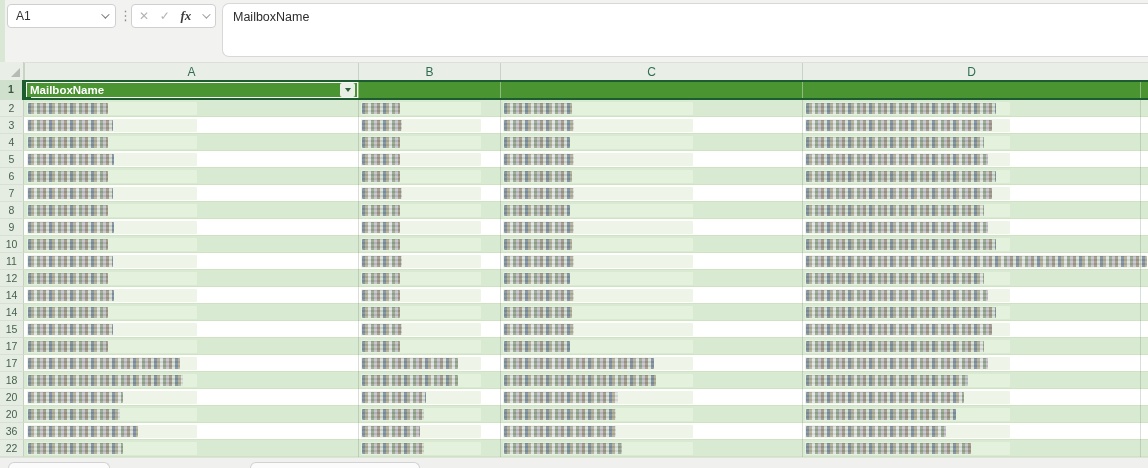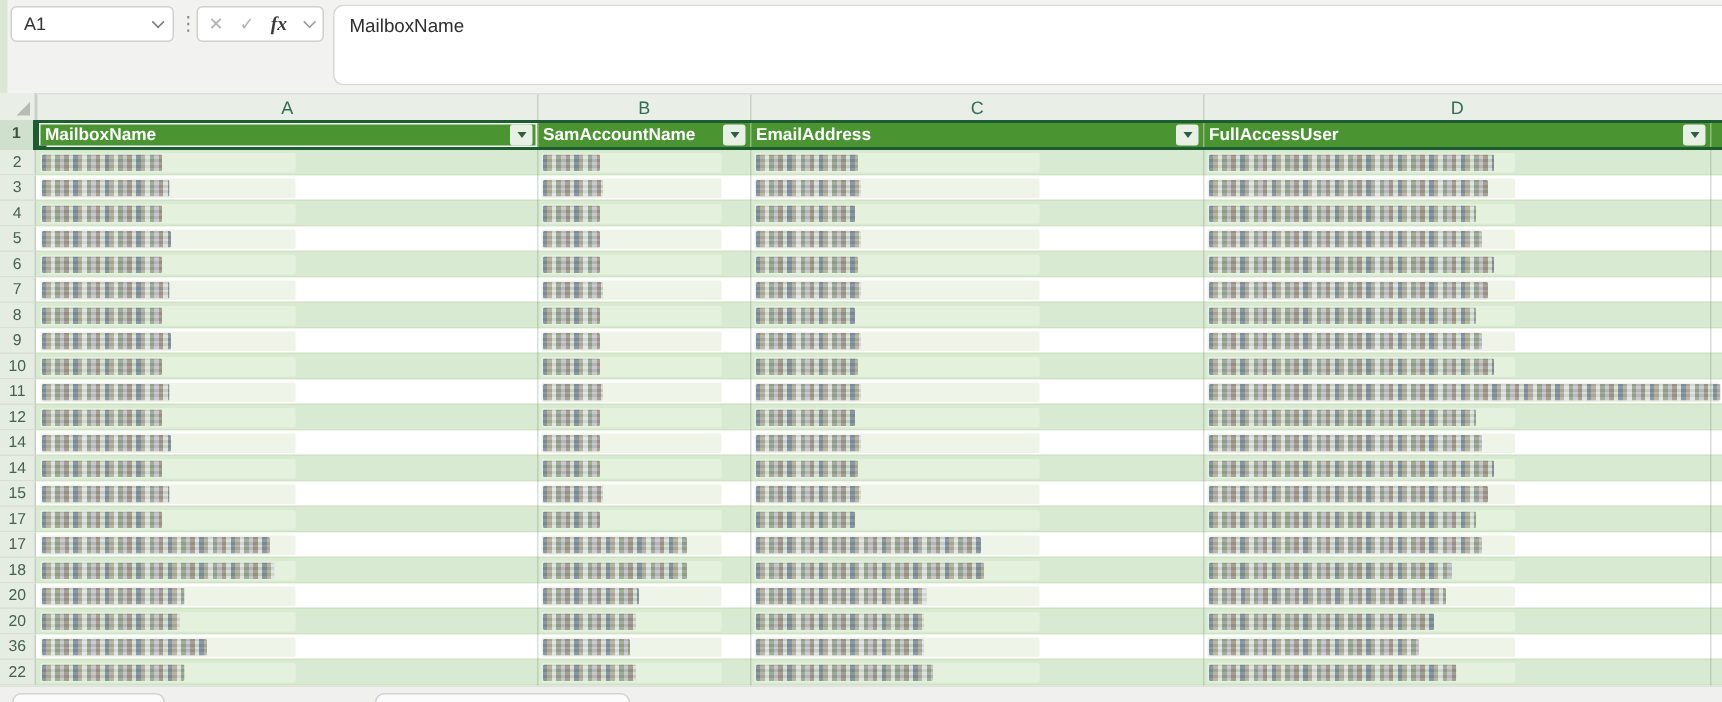--- a/index.html
+++ b/index.html
@@ -117,31 +117,22 @@
     <span class="corner-tri"></span>
   </div>
 
   <div class="rnum1">1</div>
 
   <div class="hrow">
       <div class="hcell active" style="left: 0px; width: 334px;">MailboxName<div class="fill-handle"></div><div class="filter-btn">
           <div class="filter-tri"></div>
         </div></div>
       <div class="hsep" style="left: 334px;"></div>
-      <div class="hcell" style="left: 334px; width: 142px;">SamAccountName<div class="filter-btn">
-          <div class="filter-tri"></div>
-        </div></div>
       <div class="hsep" style="left: 476px;"></div>
-      <div class="hcell" style="left: 476px; width: 302px;">EmailAddress<div class="filter-btn">
-          <div class="filter-tri"></div>
-        </div></div>
       <div class="hsep" style="left: 778px;"></div>
-      <div class="hcell" style="left: 778px; width: 338px;">FullAccessUser<div class="filter-btn">
-          <div class="filter-tri"></div>
-        </div></div>
       <div class="hsep" style="left: 1116px;"></div>
     </div>
 
   <div>
       <div class="drow" style="top: 100px;">
         <div class="rnum">2</div>
         <div class="rband band-green"></div>
         <div class="strip strip-on-green" style="left: 27px; width: 170px;"></div>
         <div class="blob" style="left: 28px; width: 80px;"></div>
         <div class="strip strip-on-green" style="left: 361px; width: 120px;"></div>

